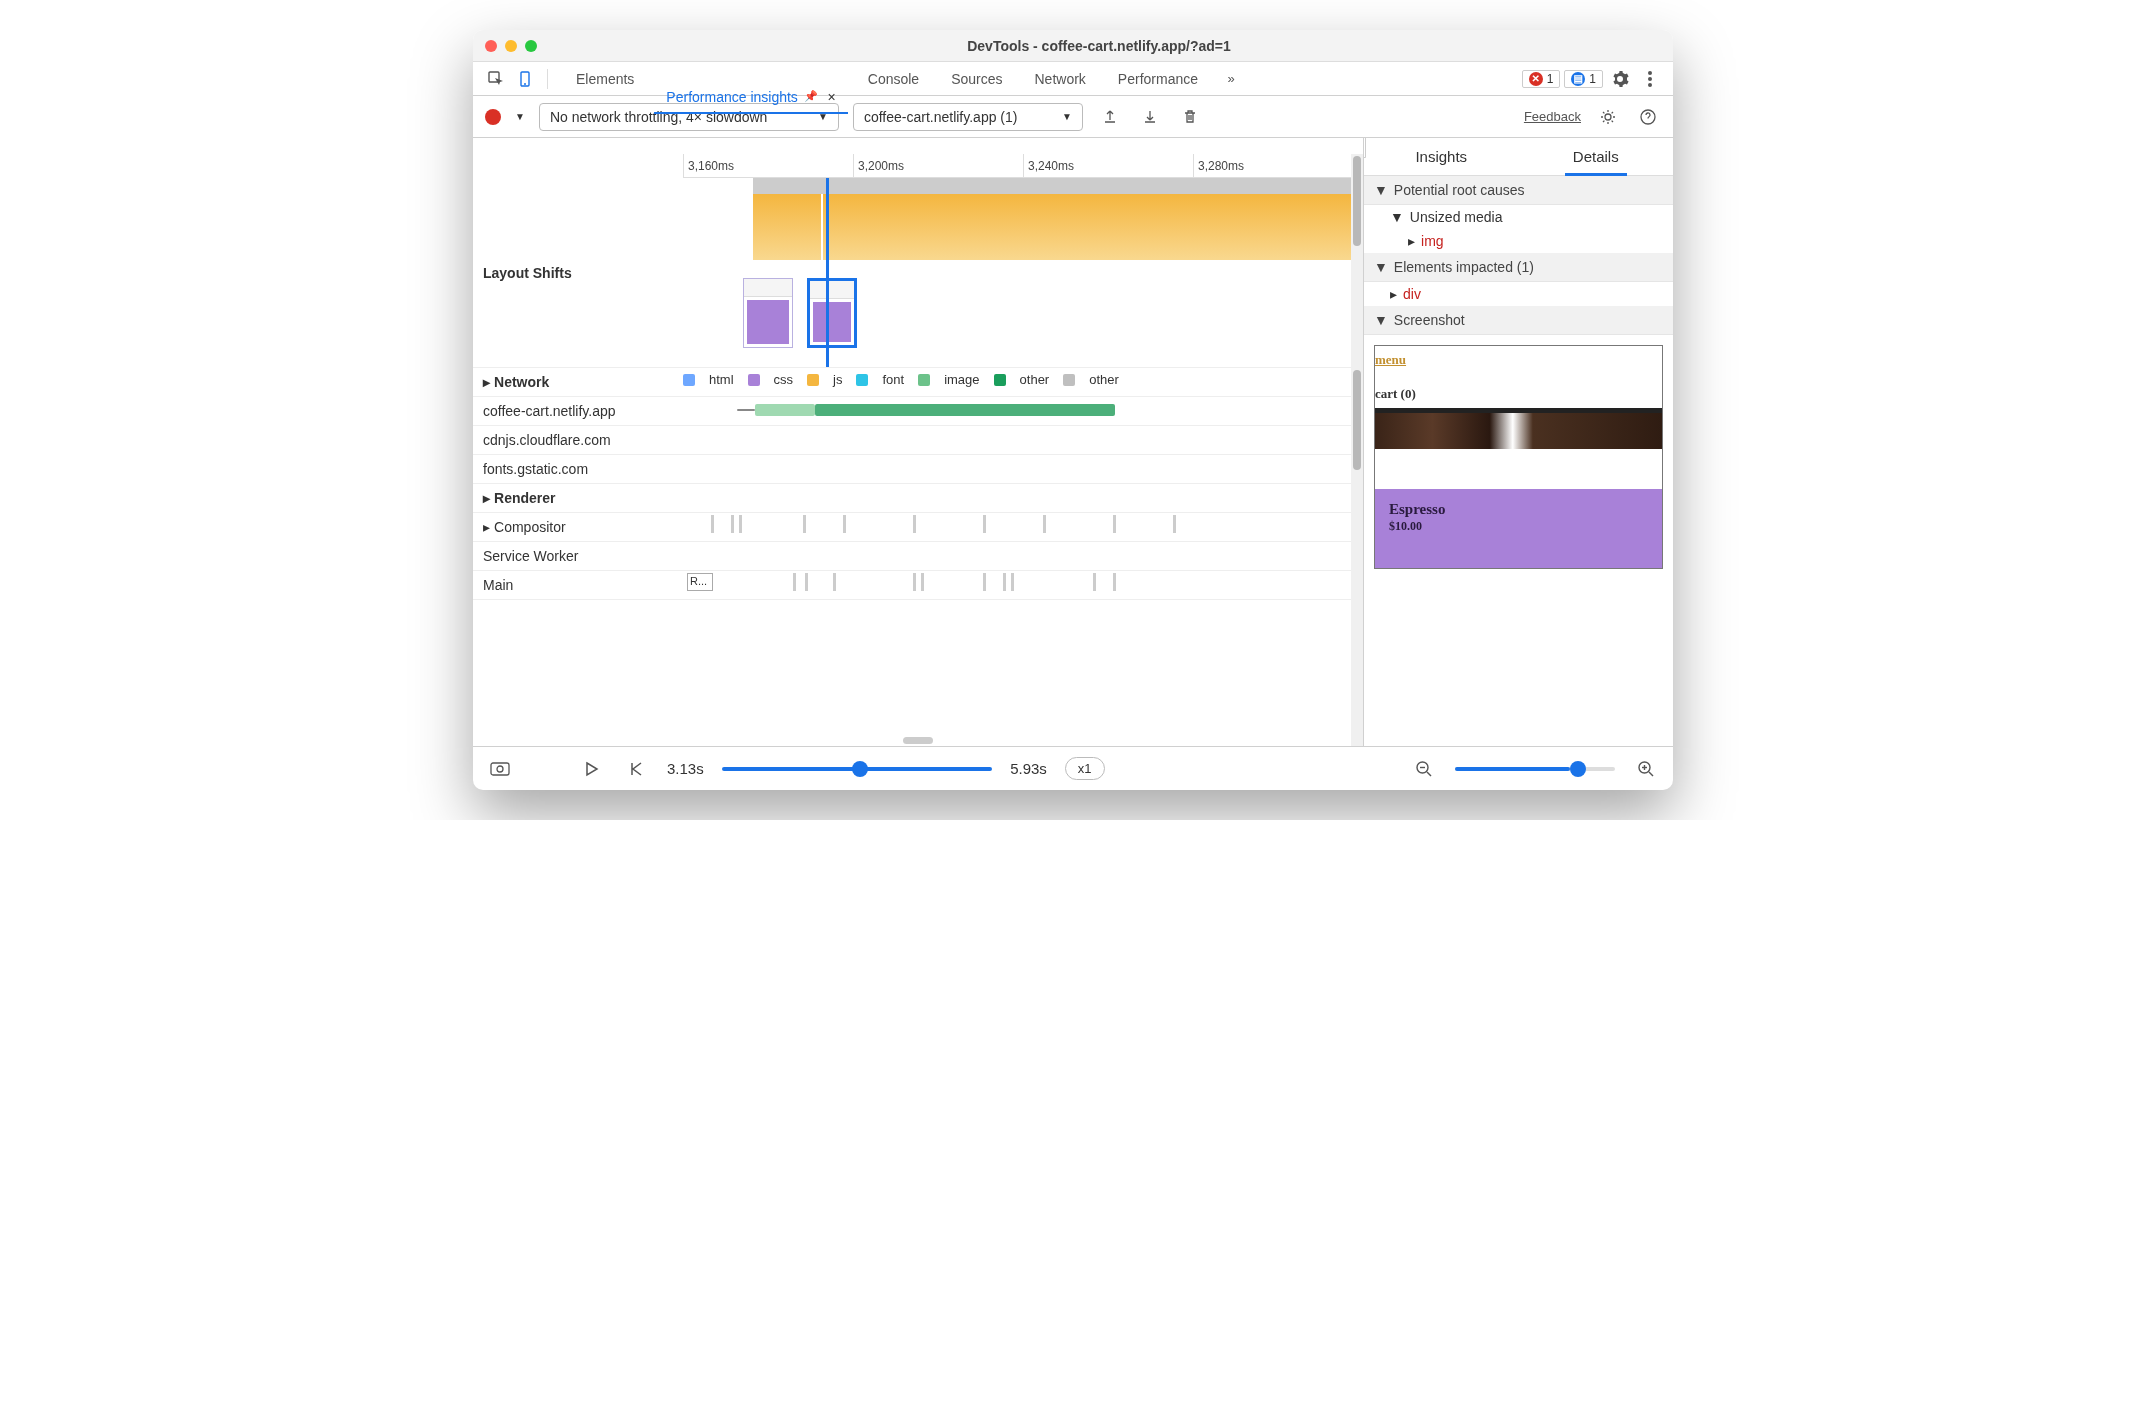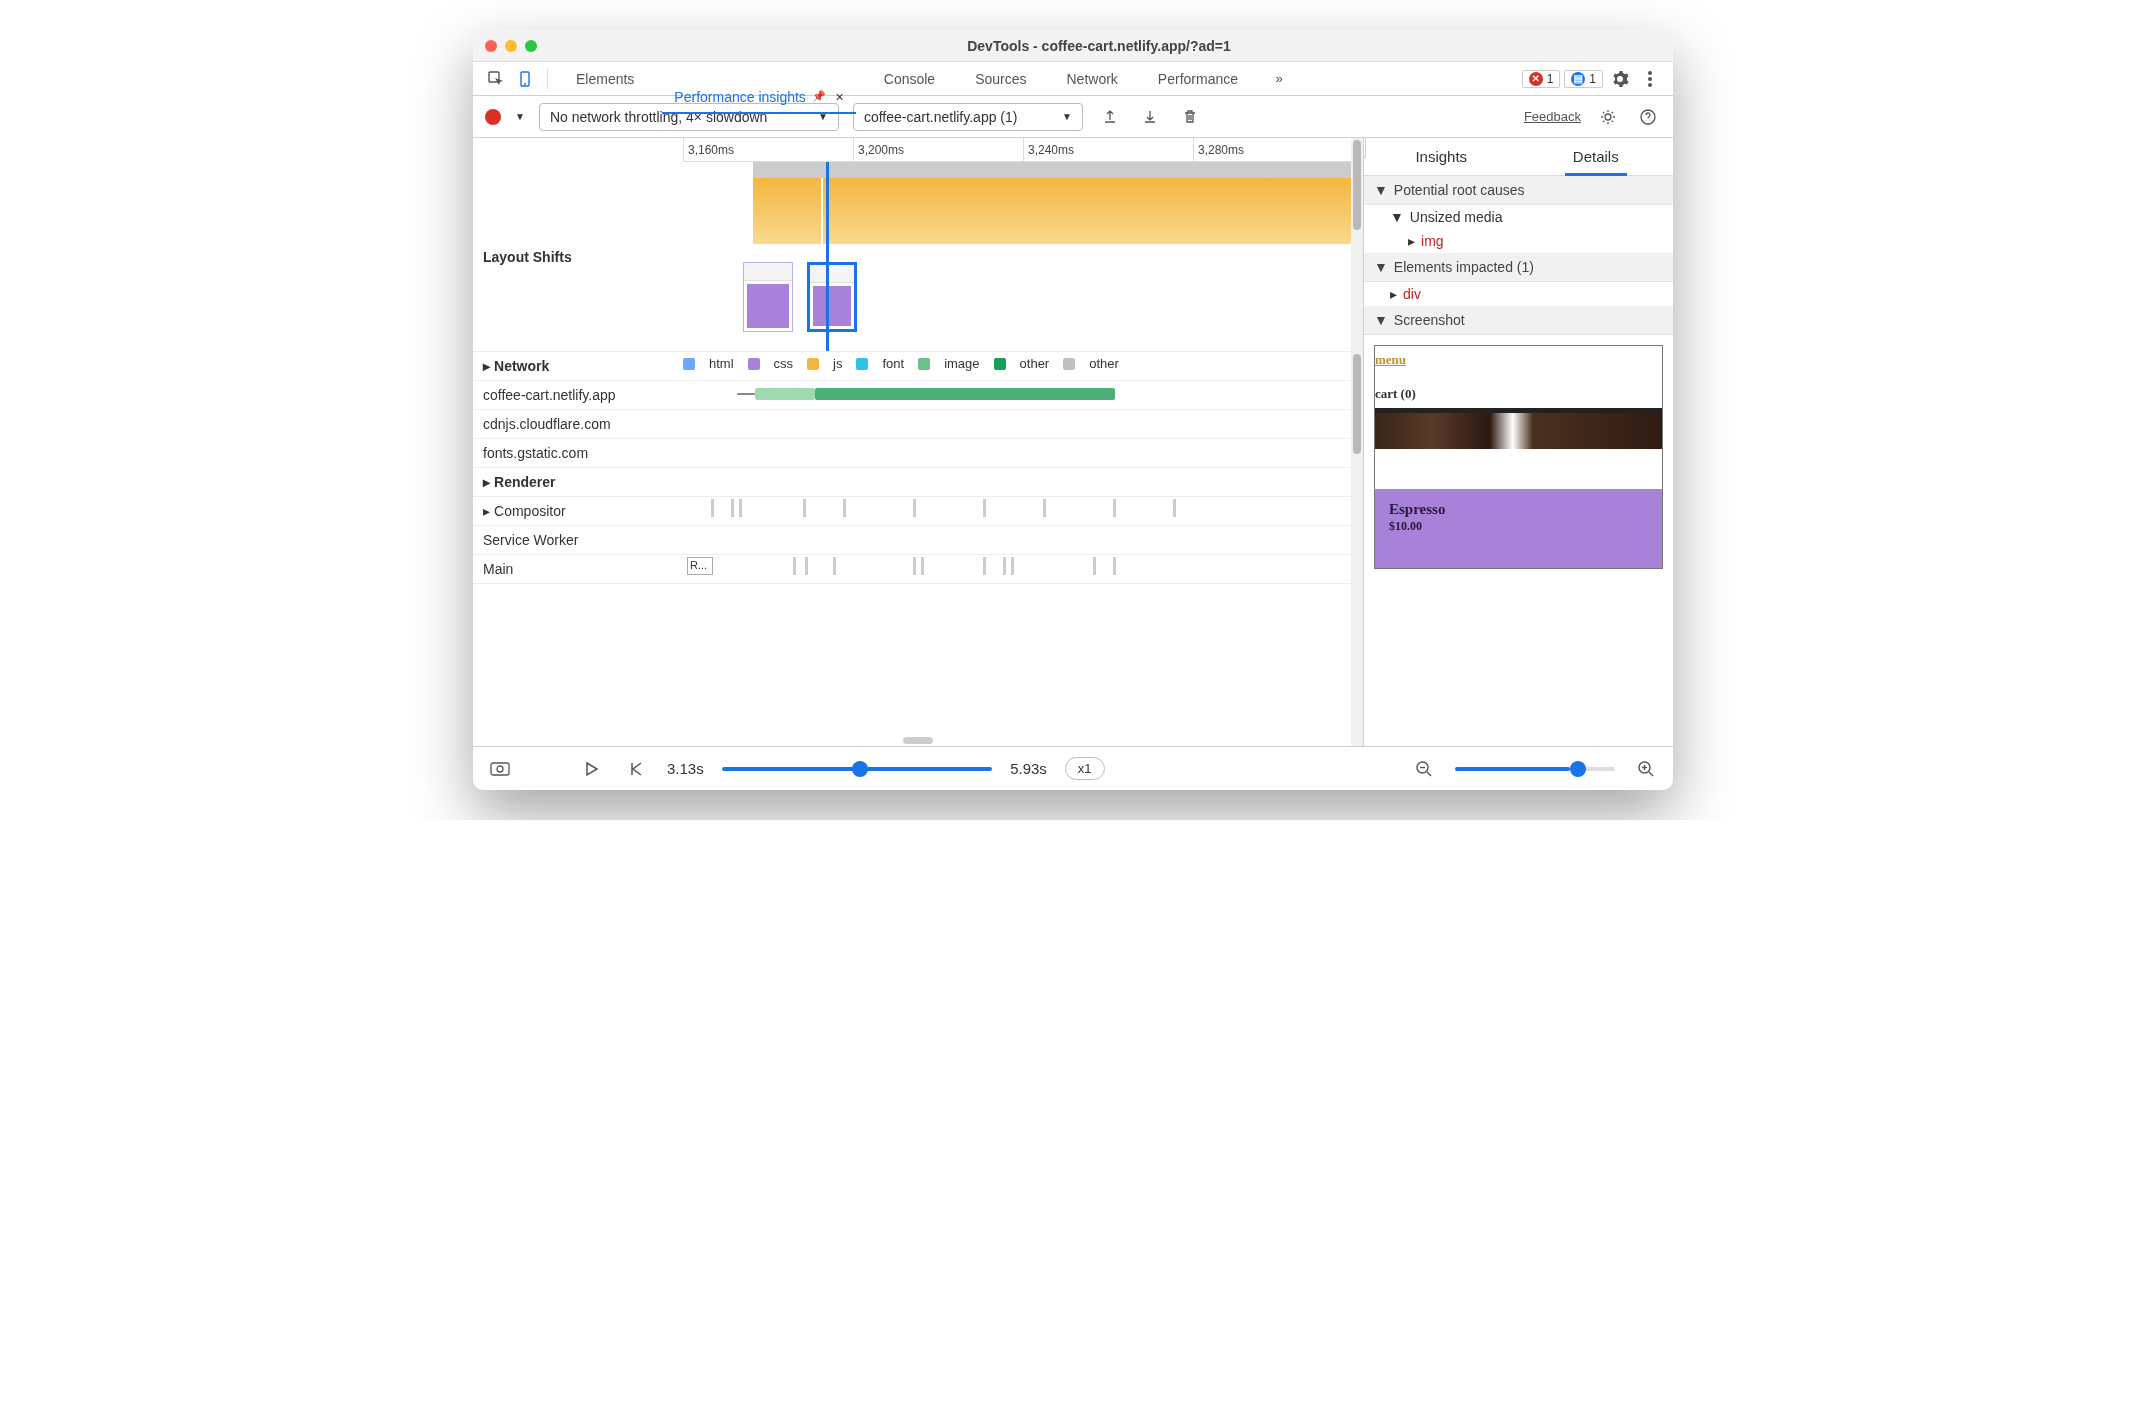--- a/index.html
+++ b/index.html
@@ -5,38 +5,38 @@
   * { box-sizing: border-box; margin: 0; padding: 0; }
   body { font-family: -apple-system, "Helvetica Neue", Arial, sans-serif; font-size: 13px; color: #333; background: #fff; }
   .window { width: 1200px; height: 760px; margin: 30px auto; border-radius: 10px; background: #fff; box-shadow: 0 25px 60px rgba(0,0,0,.35); overflow: hidden; display: flex; flex-direction: column; }
   .titlebar { display: flex; align-items: center; height: 32px; background: #f3f3f3; border-bottom: 1px solid #ddd; padding: 0 12px; }
   .traffic { display: flex; gap: 8px; }
   .dot { width: 12px; height: 12px; border-radius: 50%; }
   .dot.red { background: #ff5f57; } .dot.yellow { background: #febc2e; } .dot.green { background: #28c840; }
   .titlebar .title { flex: 1; text-align: center; font-weight: 600; color: #444; font-size: 14px; }
   .tabbar { display: flex; align-items: center; height: 34px; border-bottom: 1px solid #d0d0d0; padding: 0 10px; gap: 4px; }
   .icon-btn { width: 26px; height: 26px; display: flex; align-items: center; justify-content: center; color: #555; border-radius: 3px; }
-  .tabs { display: flex; align-items: center; gap: 16px; margin-left: 8px; }
+  .tabs { display: flex; align-items: center; gap: 8px; margin-left: 8px; }
   .tab { padding: 8px 12px; color: #555; font-size: 14px; display: flex; align-items: center; gap: 6px; position: relative; white-space: nowrap; }
   .tab.active { color: #1a73e8; margin-top: 36px; }
   .tab.active::after { content:""; position: absolute; left:0; right:0; bottom:-1px; height: 2px; background:#1a73e8; }
   .pin { font-size: 11px; }
   .closex { margin-left:4px; color:#333; font-size:14px;}
   .tab-spacer { flex:1; }
   .badge { display:flex; align-items:center; gap:4px; padding:1px 6px; border:1px solid #ccc; border-radius:2px; font-size:12px; }
   .badge .circ { width:14px; height:14px; border-radius:50%; display:flex; align-items:center; justify-content:center; color:#fff; font-size:10px; font-weight:bold; }
   .circ.err{background:#d93025;} .circ.info{background:#1a73e8;}
   .toolbar { display:flex; align-items:center; height:42px; padding:0 12px; gap:14px; border-bottom:1px solid #d0d0d0; }
   .rec { width:16px; height:16px; border-radius:50%; background:#d93025; }
   .caret { font-size:10px; color:#333; }
   .select-box { display:flex; align-items:center; gap:10px; border:1px solid #bbb; border-radius:4px; padding:5px 10px; font-size:14px; color:#333; background:#fff; }
   .select-box .caret{margin-left:auto;}
   .link { color:#555; text-decoration:underline; }
   .content { flex:1; display:flex; overflow:hidden; }
-  .timeline-col { flex:1; display:flex; flex-direction:column; position:relative; overflow:hidden; }
+  .timeline-col { flex:1; display:flex; flex-direction:column; position:relative; overflow:hidden;margin-top:16px; }
   .ruler { height:24px; border-bottom:1px solid #ddd; display:flex; margin-left:210px; }
   .ruler .tick { flex:1; border-left:1px solid #ddd; padding-left:4px; font-size:12px; color:#444; display:flex; align-items:center; }
   .tracks { flex:1; overflow:auto; position:relative; }
   .row { display:flex; border-bottom:1px solid #eee;justify-content:flex-end; }
   .row-label { width:210px; padding:6px 10px; font-size:14px; color:#333; display:flex; align-items:center; gap:4px; }
   .row-label.bold{font-weight:bold;}
   .row-body { flex:1; position:relative; }
   .ls-row { height: 190px; }
   .orange-top { position:absolute; top:0; left:70px; right:0; height:16px; background:#ccc;}
   .orange-mid { position:absolute; top:16px; left:70px; right:0; height:66px; background:linear-gradient(#f4b63f,#f9d88f);}

